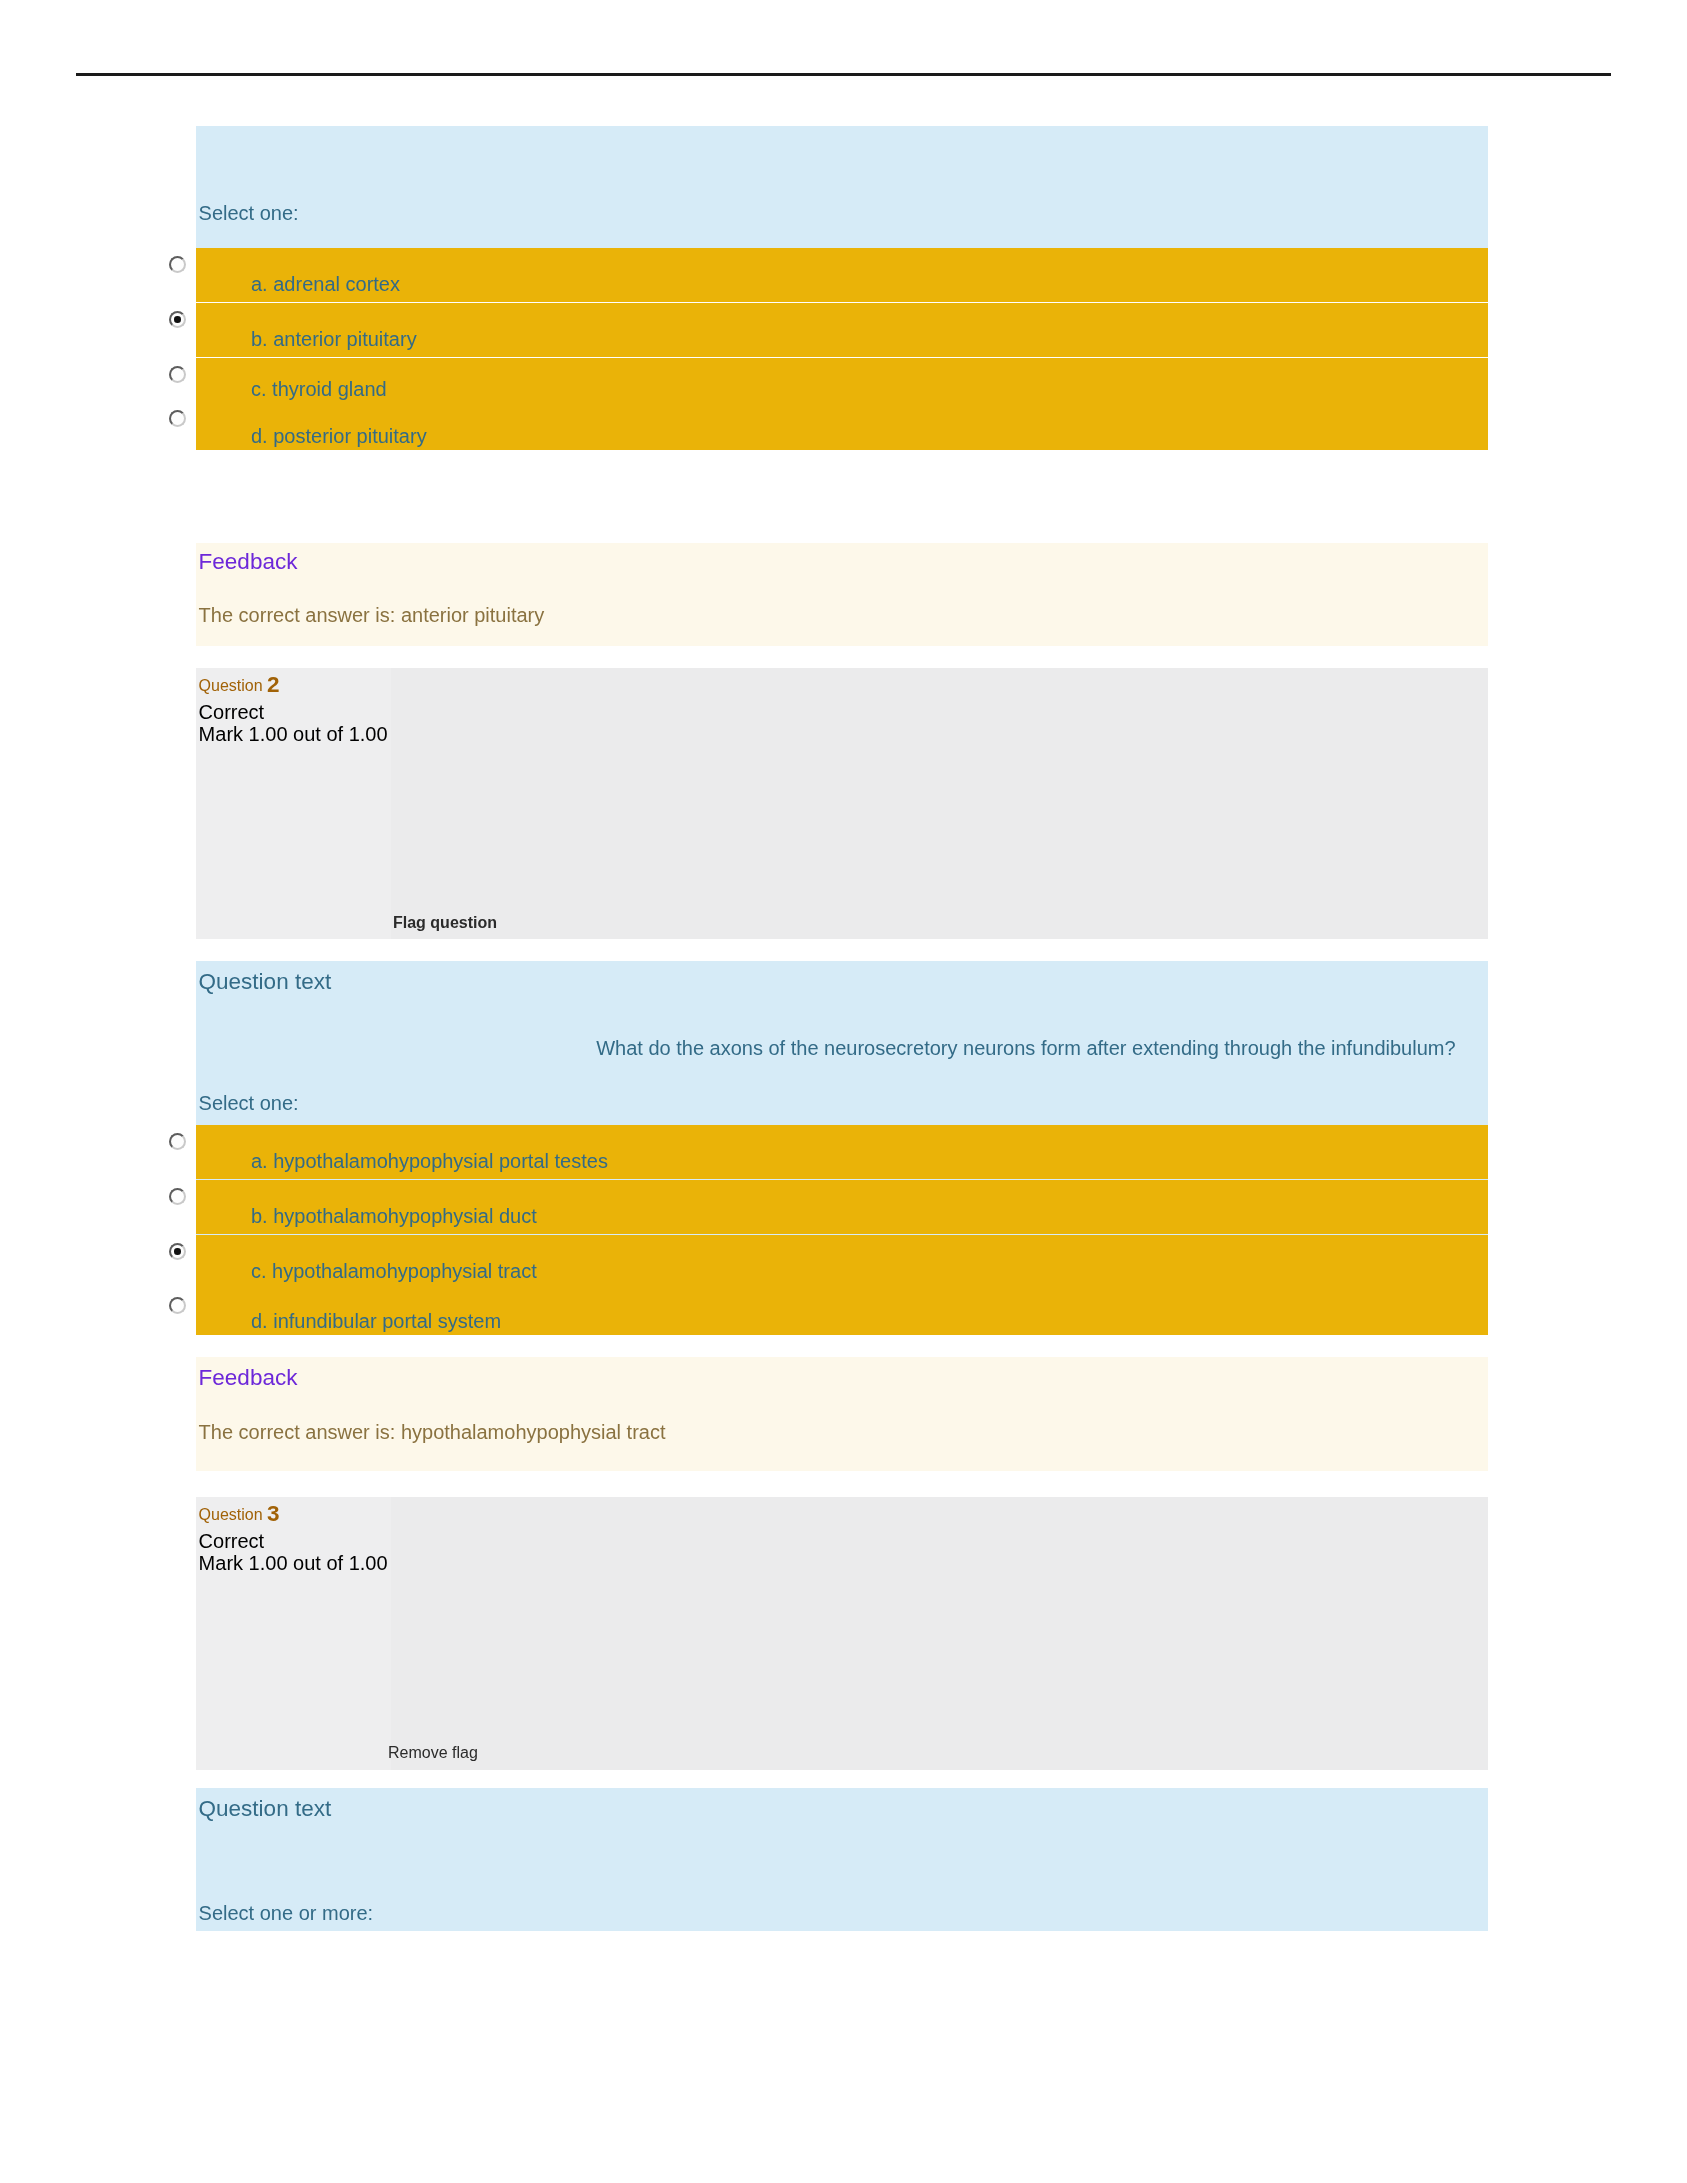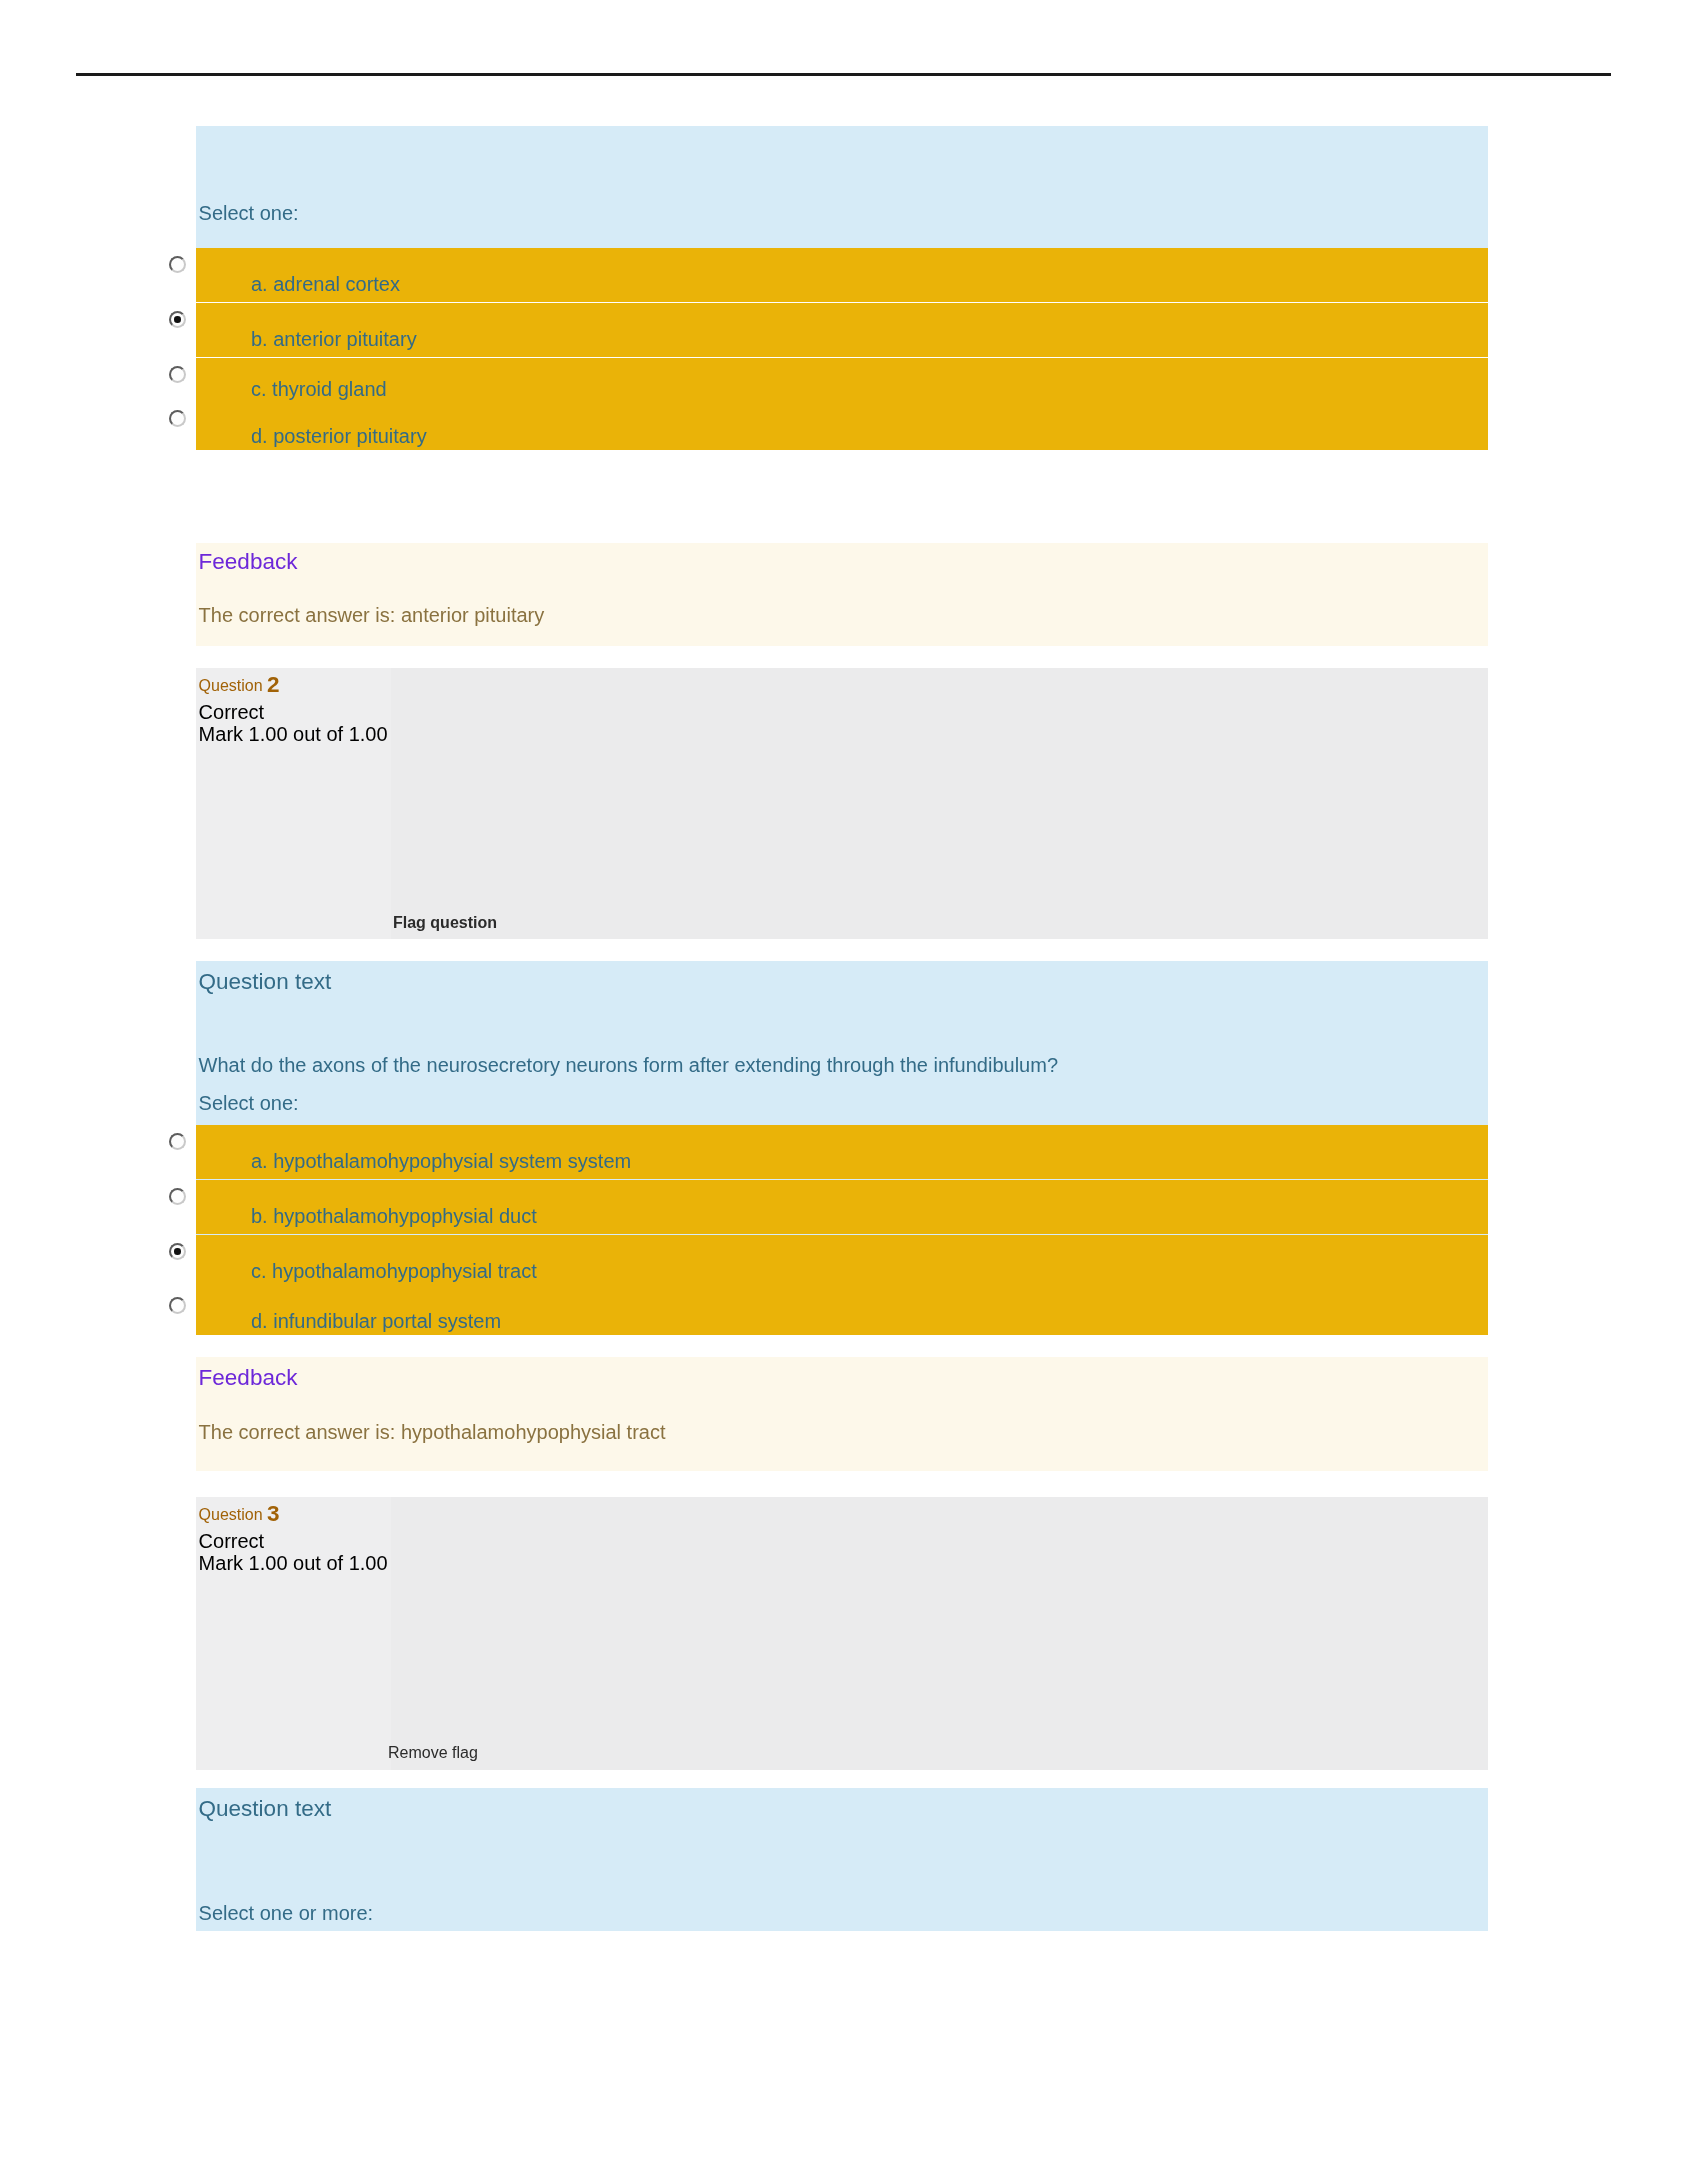--- a/index.html
+++ b/index.html
@@ -231,30 +231,30 @@
         <span>Question</span>
         <b>2</b>
       </div>
       <div class="meta-text" style="position:absolute; left:2.6px; top:34px;">Correct</div>
       <div class="meta-text" style="position:absolute; left:2.6px; top:56px;">Mark 1.00 out of 1.00</div>
       <div class="flag-text" style="position:absolute; left:197px; top:245px;font-weight:bold;">Flag question</div>
     </div>
 
     <div class="bluebox" style="top:961px; height:374px;">
       <div class="q-heading" style="position:absolute; left:2.6px; top:6.6px;">Question text</div>
-      <div class="q-text" style="position:absolute; left:2.6px; top:90px; width:1257px;">What do the axons of the neurosecretory neurons form after extending through the infundibulum?</div>
+      <div class="q-text" style="position:absolute; left:2.6px; top:73px; width:1257px;text-align:right;">What do the axons of the neurosecretory neurons form after extending through the infundibulum?</div>
       <div class="q-text" style="position:absolute; left:2.6px; top:128px;">Select one:</div>
     </div>
 
     <div class="answer-row" style="top:1125px;">
       <div class="radio-cell">
         <span class="radio"></span>
       </div>
       <div class="label-cell">
-        <span class="q-text txt">a. hypothalamohypophysial system system</span>
+        <span class="q-text txt">a. hypothalamohypophysial portal testes</span>
       </div>
     </div>
 
     <div class="answer-row" style="top:1180px;">
       <div class="radio-cell">
         <span class="radio"></span>
       </div>
       <div class="label-cell">
         <span class="q-text txt">b. hypothalamohypophysial duct</span>
       </div>

